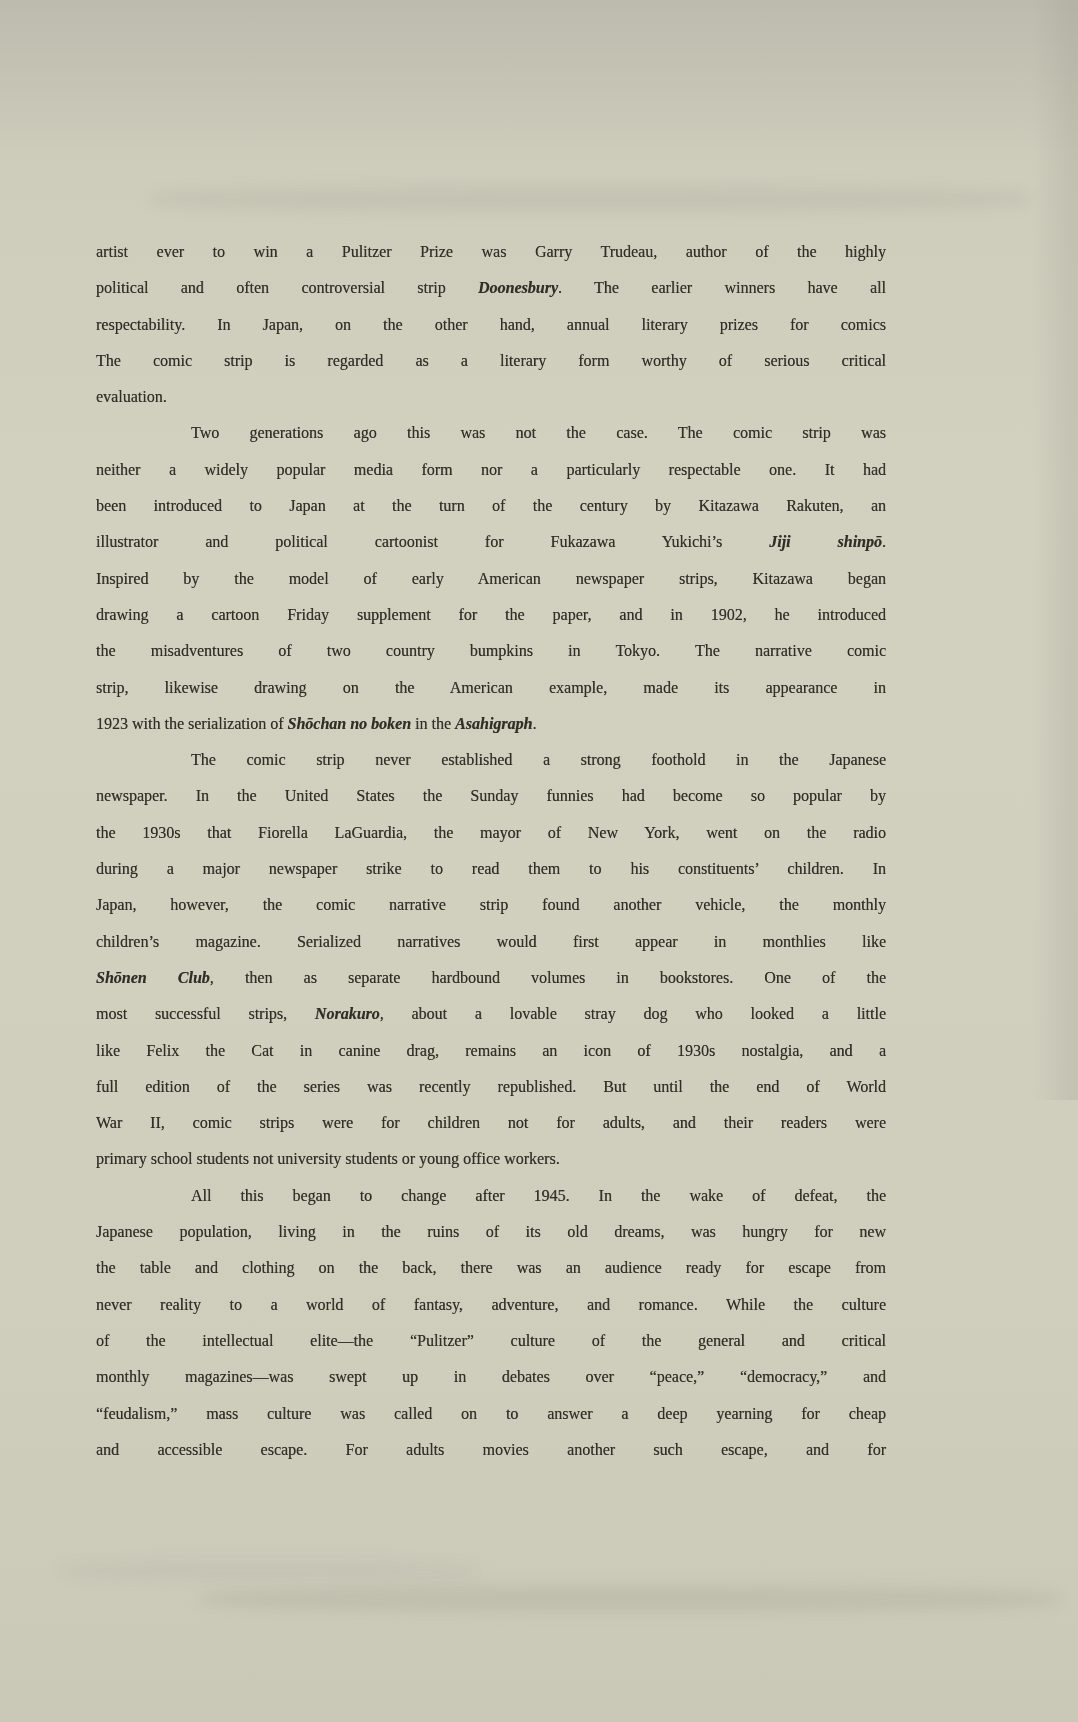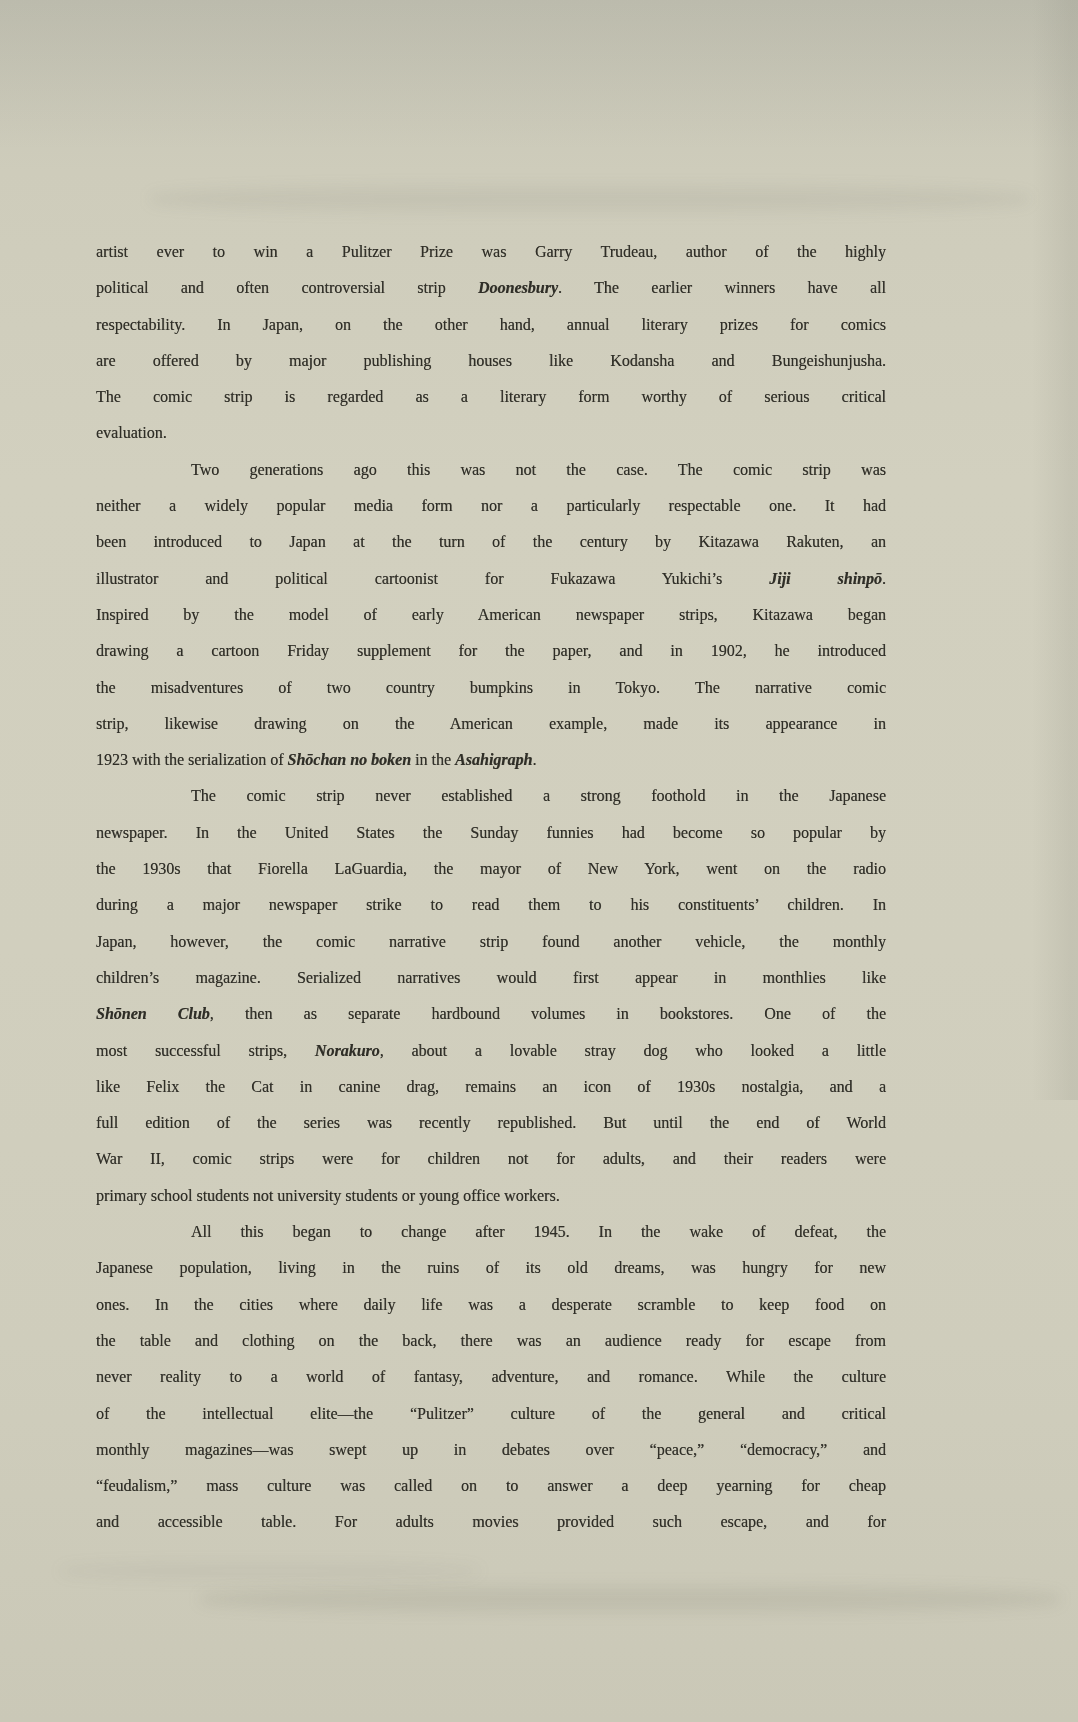--- a/index.html
+++ b/index.html
@@ -50,21 +50,20 @@
   <div class="corner-shade"></div>
   <div class="edge-shade"></div>
   <div class="smudge s1"></div>
   <div class="smudge s2"></div>
   <div class="smudge s3"></div>
   <div class="text-block">
       <div class="paragraph">
         <div class="line"><span>artist ever to win a Pulitzer Prize was Garry Trudeau, author of the highly</span></div>
         <div class="line"><span>political and often controversial strip </span><span class="it">Doonesbury</span><span>. The earlier winners have all</span></div>
         <div class="line"><span>respectability. In Japan, on the other hand, annual literary prizes for comics</span></div>
-        <div class="line"><span>are offered by major publishing houses like Kodansha and Bungeishunjusha.</span></div>
         <div class="line"><span>The comic strip is regarded as a literary form worthy of serious critical</span></div>
         <div class="line last"><span>evaluation.</span></div>
       </div>
       <div class="paragraph">
         <div class="line indent"><span>Two generations ago this was not the case. The comic strip was</span></div>
         <div class="line"><span>neither a widely popular media form nor a particularly respectable one. It had</span></div>
         <div class="line"><span>been introduced to Japan at the turn of the century by Kitazawa Rakuten, an</span></div>
         <div class="line"><span>illustrator and political cartoonist for Fukazawa Yukichi’s </span><span class="it">Jiji shinpō</span><span>.</span></div>
         <div class="line"><span>Inspired by the model of early American newspaper strips, Kitazawa began</span></div>
         <div class="line"><span>drawing a cartoon Friday supplement for the paper, and in 1902, he introduced</span></div>
@@ -82,22 +81,21 @@
         <div class="line"><span class="it">Shōnen Club</span><span>, then as separate hardbound volumes in bookstores. One of the</span></div>
         <div class="line"><span>most successful strips, </span><span class="it">Norakuro</span><span>, about a lovable stray dog who looked a little</span></div>
         <div class="line"><span>like Felix the Cat in canine drag, remains an icon of 1930s nostalgia, and a</span></div>
         <div class="line"><span>full edition of the series was recently republished. But until the end of World</span></div>
         <div class="line"><span>War II, comic strips were for children not for adults, and their readers were</span></div>
         <div class="line last"><span>primary school students not university students or young office workers.</span></div>
       </div>
       <div class="paragraph">
         <div class="line indent"><span>All this began to change after 1945. In the wake of defeat, the</span></div>
         <div class="line"><span>Japanese population, living in the ruins of its old dreams, was hungry for new</span></div>
-        <div class="line"><span>ones. In the cities where daily life was a desperate scramble to keep food on</span></div>
         <div class="line"><span>the table and clothing on the back, there was an audience ready for escape from</span></div>
         <div class="line"><span>never reality to a world of fantasy, adventure, and romance. While the culture</span></div>
         <div class="line"><span>of the intellectual elite—the “Pulitzer” culture of the general and critical</span></div>
         <div class="line"><span>monthly magazines—was swept up in debates over “peace,” “democracy,” and</span></div>
         <div class="line"><span>“feudalism,” mass culture was called on to answer a deep yearning for cheap</span></div>
-        <div class="line"><span>and accessible table. For adults movies provided such escape, and for</span></div>
+        <div class="line"><span>and accessible escape. For adults movies another such escape, and for</span></div>
       </div>
     </div>
 </div>
 
 </body></html>

